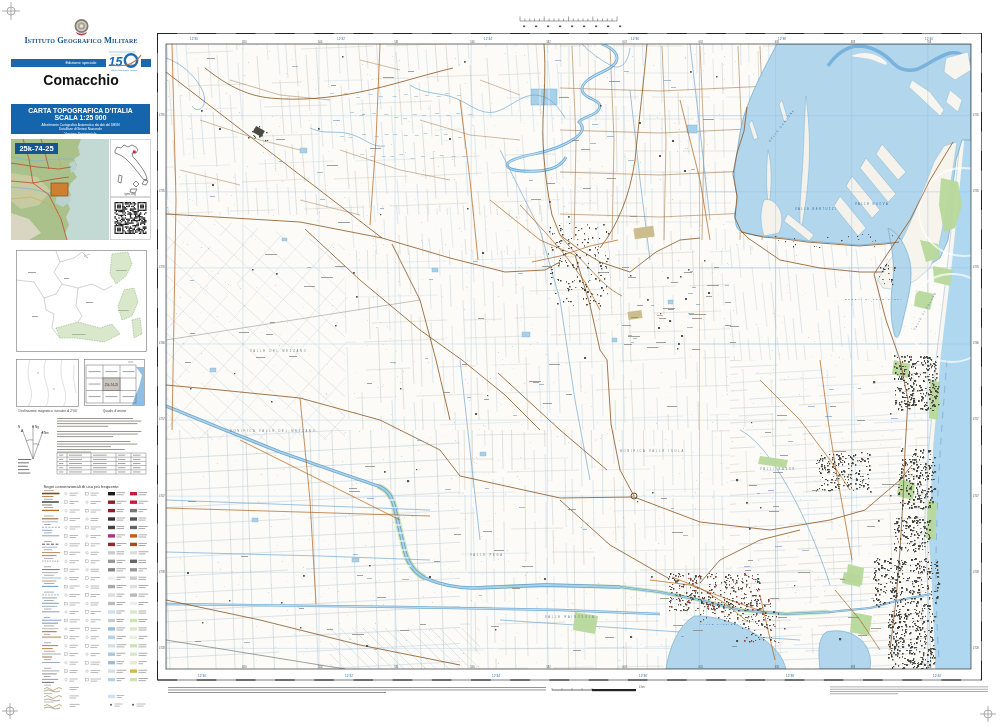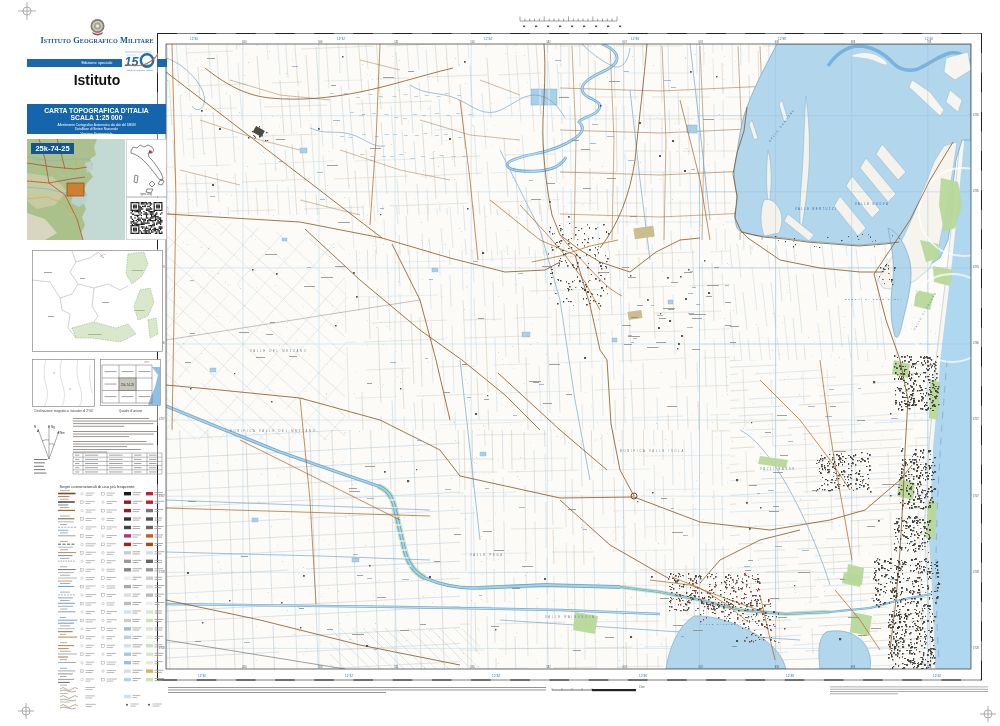--- a/index.html
+++ b/index.html
@@ -571,21 +571,21 @@
       <rect x="830" y="686.5" width="158" height="0.8" fill="#999"></rect>
       <rect x="830" y="688.8" width="158" height="0.8" fill="#999"></rect>
       <rect x="830" y="691.1" width="158" height="0.8" fill="#999"></rect>
       <rect x="830" y="693.4" width="68" height="0.8" fill="#999"></rect>
       <g transform="translate(988,714)">
         <circle r="4" fill="none" stroke="#999" stroke-width="0.8"></circle>
         <line x1="-8" y1="0" x2="8" y2="0" stroke="#999" stroke-width="0.8"></line>
         <line x1="0" y1="-8" x2="0" y2="8" stroke="#999" stroke-width="0.8"></line>
       </g>
     </svg>
-    <div style="position:absolute;left:16px;top:0;width:158px;height:726px;">
+    <div style="position:absolute;left:0;top:0;width:158px;height:726px;">
       <svg style="position:absolute;left:2px;top:2px" width="18" height="18">
         <circle cx="9" cy="9" r="4" fill="none" stroke="#999" stroke-width="0.8"></circle>
         <line x1="0" y1="9" x2="18" y2="9" stroke="#999" stroke-width="0.8"></line>
         <line x1="9" y1="0" x2="9" y2="18" stroke="#999" stroke-width="0.8"></line>
       </svg>
       <svg style="position:absolute;left:72px;top:18px" width="19" height="21">
         <circle cx="9.5" cy="8" r="7" fill="#736d63" opacity="0.9"></circle>
         <circle cx="9.5" cy="8" r="5.3" fill="#cfc9bd"></circle>
         <circle cx="9.5" cy="8" r="3.6" fill="#a8a296"></circle>
         <circle cx="9.5" cy="8" r="1.8" fill="#e8e4da"></circle>
@@ -598,21 +598,21 @@
       <svg style="position:absolute;left:101px;top:46px" width="50" height="27">
         <rect x="5" y="2" width="35" height="23" fill="#fff"></rect>
         <path d="M8 6 h26" stroke="#9bc0de" stroke-width="0.8" fill="none"></path>
         <path d="M9 9 h10" stroke="#c8ddc8" stroke-width="0.8" fill="none"></path>
         <text x="7.5" y="20" font-family="Liberation Sans" font-style="italic" font-weight="bold" font-size="12.5" fill="#1e6bb0">15</text>
         <circle cx="30" cy="14.5" r="6.2" fill="none" stroke="#1e6bb0" stroke-width="2.4"></circle>
         <path d="M10 19 Q22 21 30 17.5 Q38 13 40 9" stroke="#c46a2b" stroke-width="1.1" fill="none"></path>
         <text x="27.5" y="20.5" font-family="Liberation Sans" font-size="2.8" fill="#1e6bb0">1861</text>
         <text x="23" y="24.7" text-anchor="middle" font-family="Liberation Sans" font-size="2.3" fill="#3a7ab8">Istituto Geografico Militare</text>
       </svg>
-      <div style="position:absolute;left:0;top:72px;width:162px;text-align:center;font-family:'Liberation Sans',sans-serif;font-weight:bold;font-size:14px;color:#111;">Istituto</div>
+      <div style="position:absolute;left:0;top:72px;width:162px;text-align:center;font-family:'Liberation Sans',sans-serif;font-weight:bold;font-size:14px;color:#111;">Comacchio</div>
       <div style="position:absolute;left:11px;top:104px;width:139px;height:30px;background:#1565ad;color:#fff;font-family:'Liberation Sans',sans-serif;text-align:center;">
         <div style="font-size:6.8px;font-weight:bold;padding-top:3px;">CARTA TOPOGRAFICA D'ITALIA</div>
         <div style="font-size:6.8px;font-weight:bold;">SCALA 1:25 000</div>
         <div style="font-size:3.2px;margin-top:1.5px;">Allestimento Cartografico Automatico dai dati del DB5N</div>
         <div style="font-size:3.2px;">DataBase di Sintesi Nazionale</div>
         <div style="font-size:3.2px;margin-top:1.5px;">Versione Sperimentale</div>
       </div>
       <svg style="position:absolute;left:11px;top:139px" width="98" height="101" viewBox="0 0 98 101">
         <rect width="98" height="101" fill="#c3d9d4"></rect>
         <path d="M0,0 L70,0 L67,8 L69,16 L63,20 L66,26 L62,32 L66,38 L60,44 L57,50 L60,56 L56,62 L59,70 L55,78 L58,86 L54,94 L56,101 L0,101 Z" fill="#aac18b"></path>

